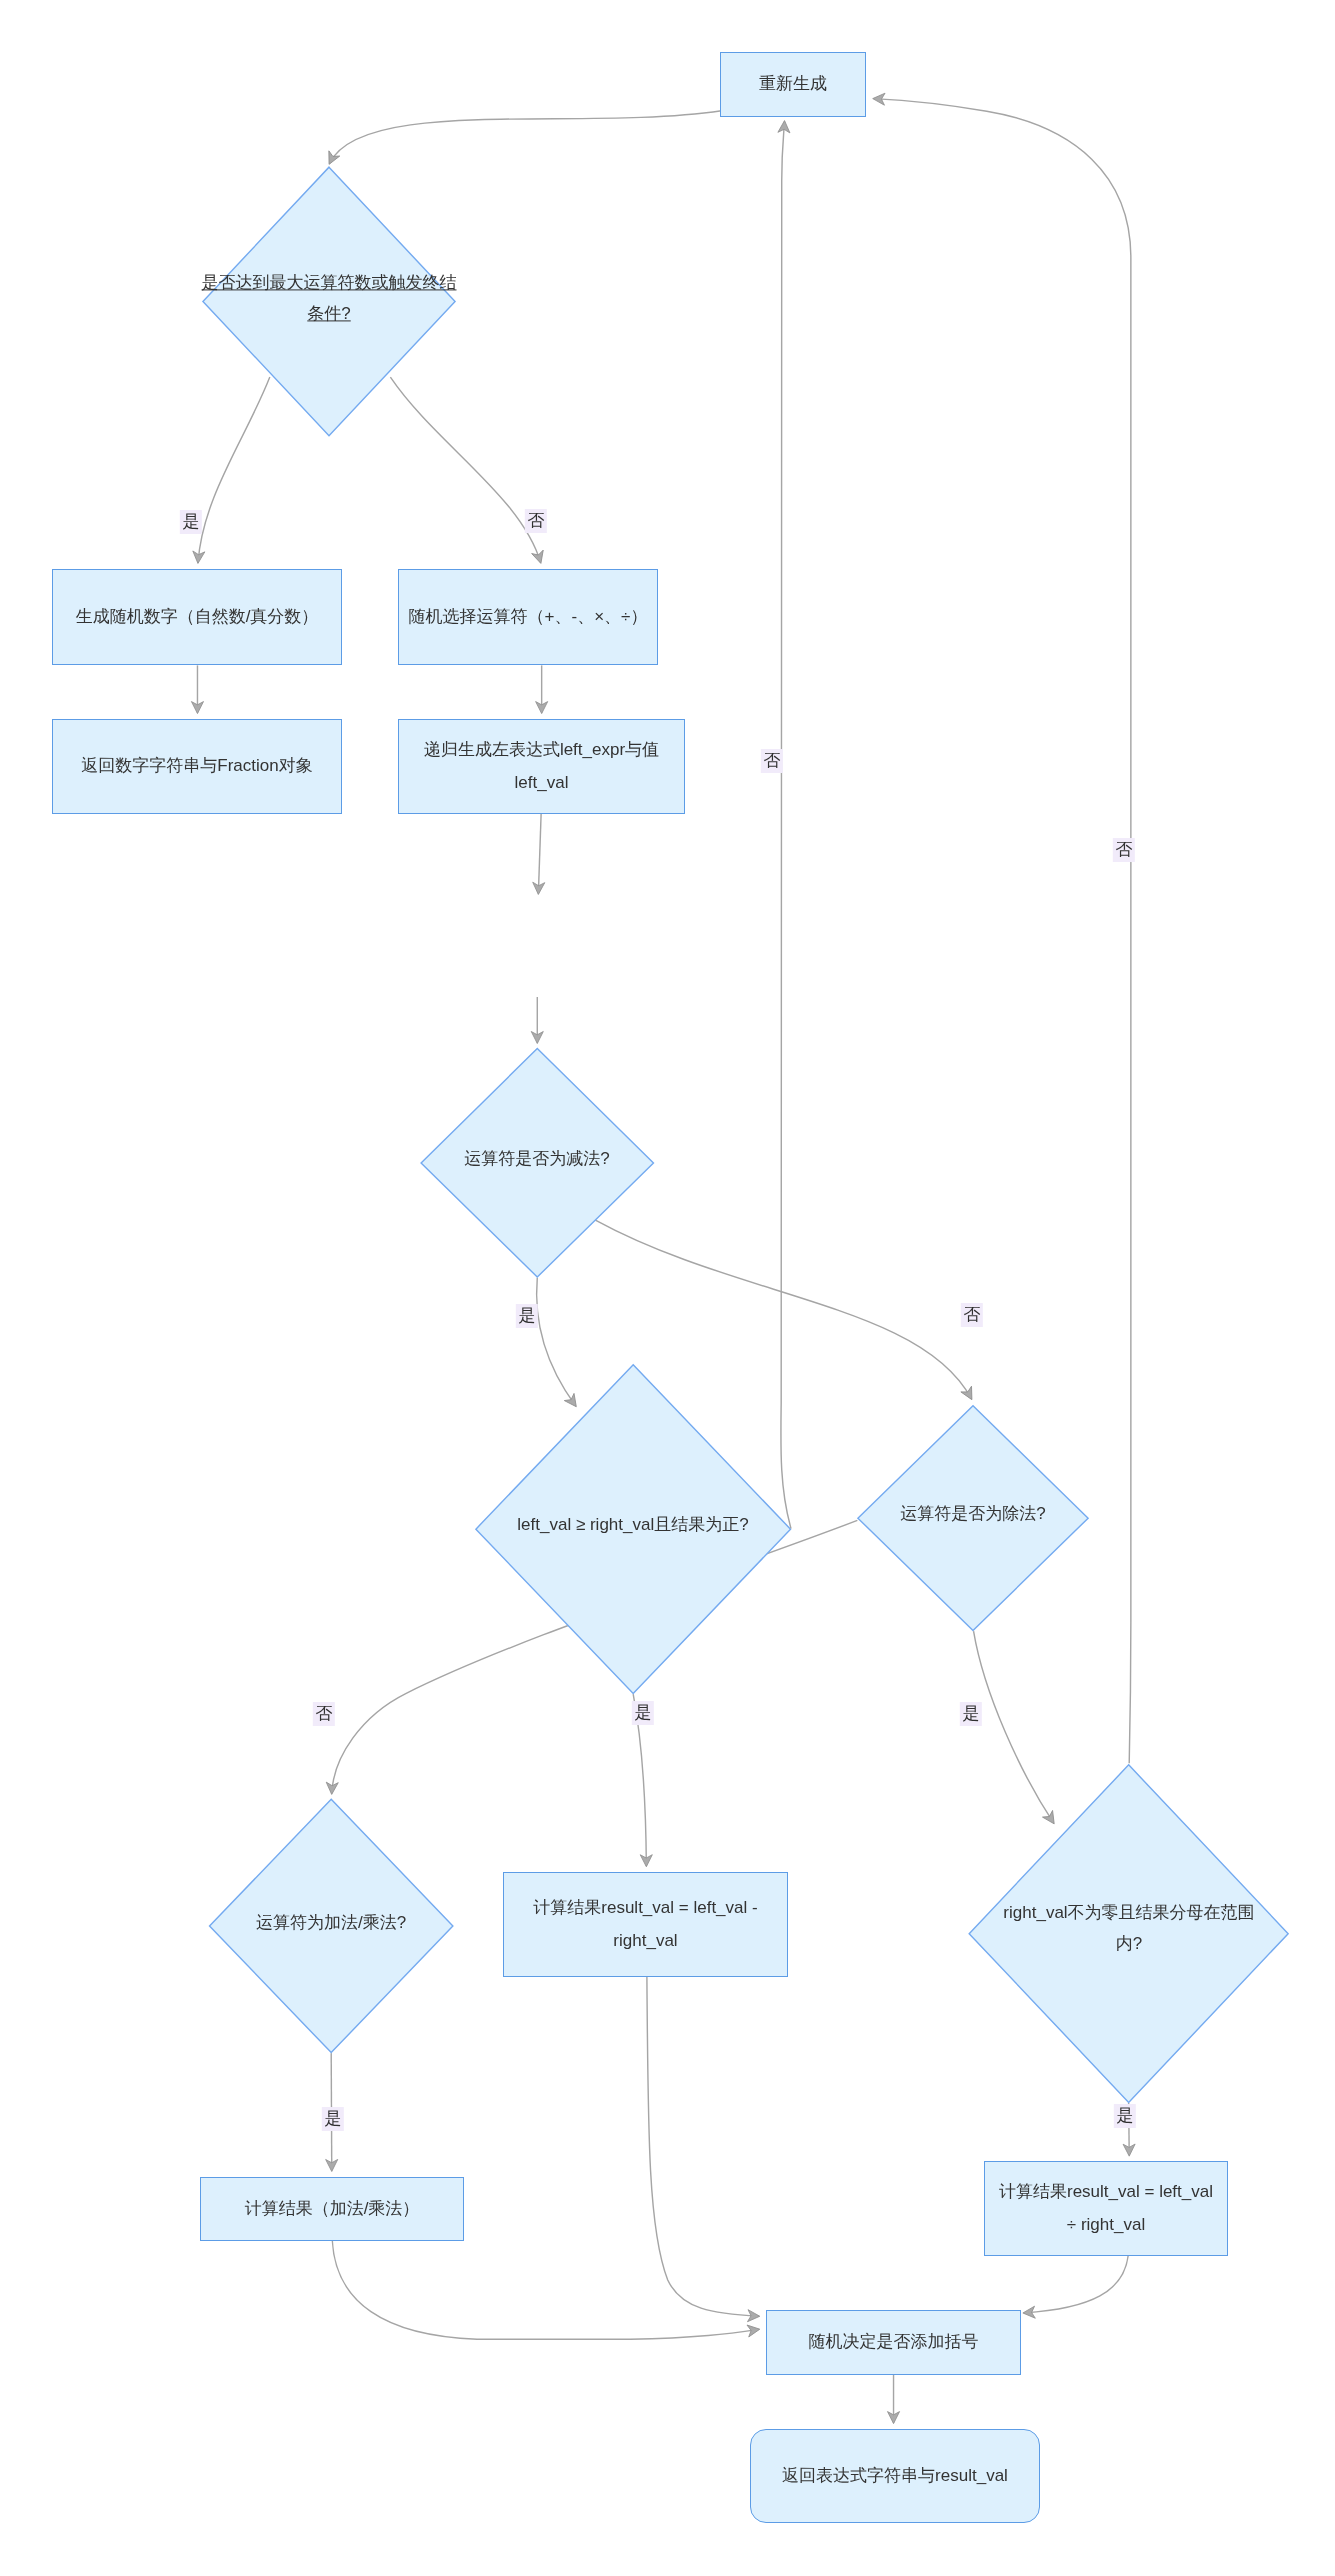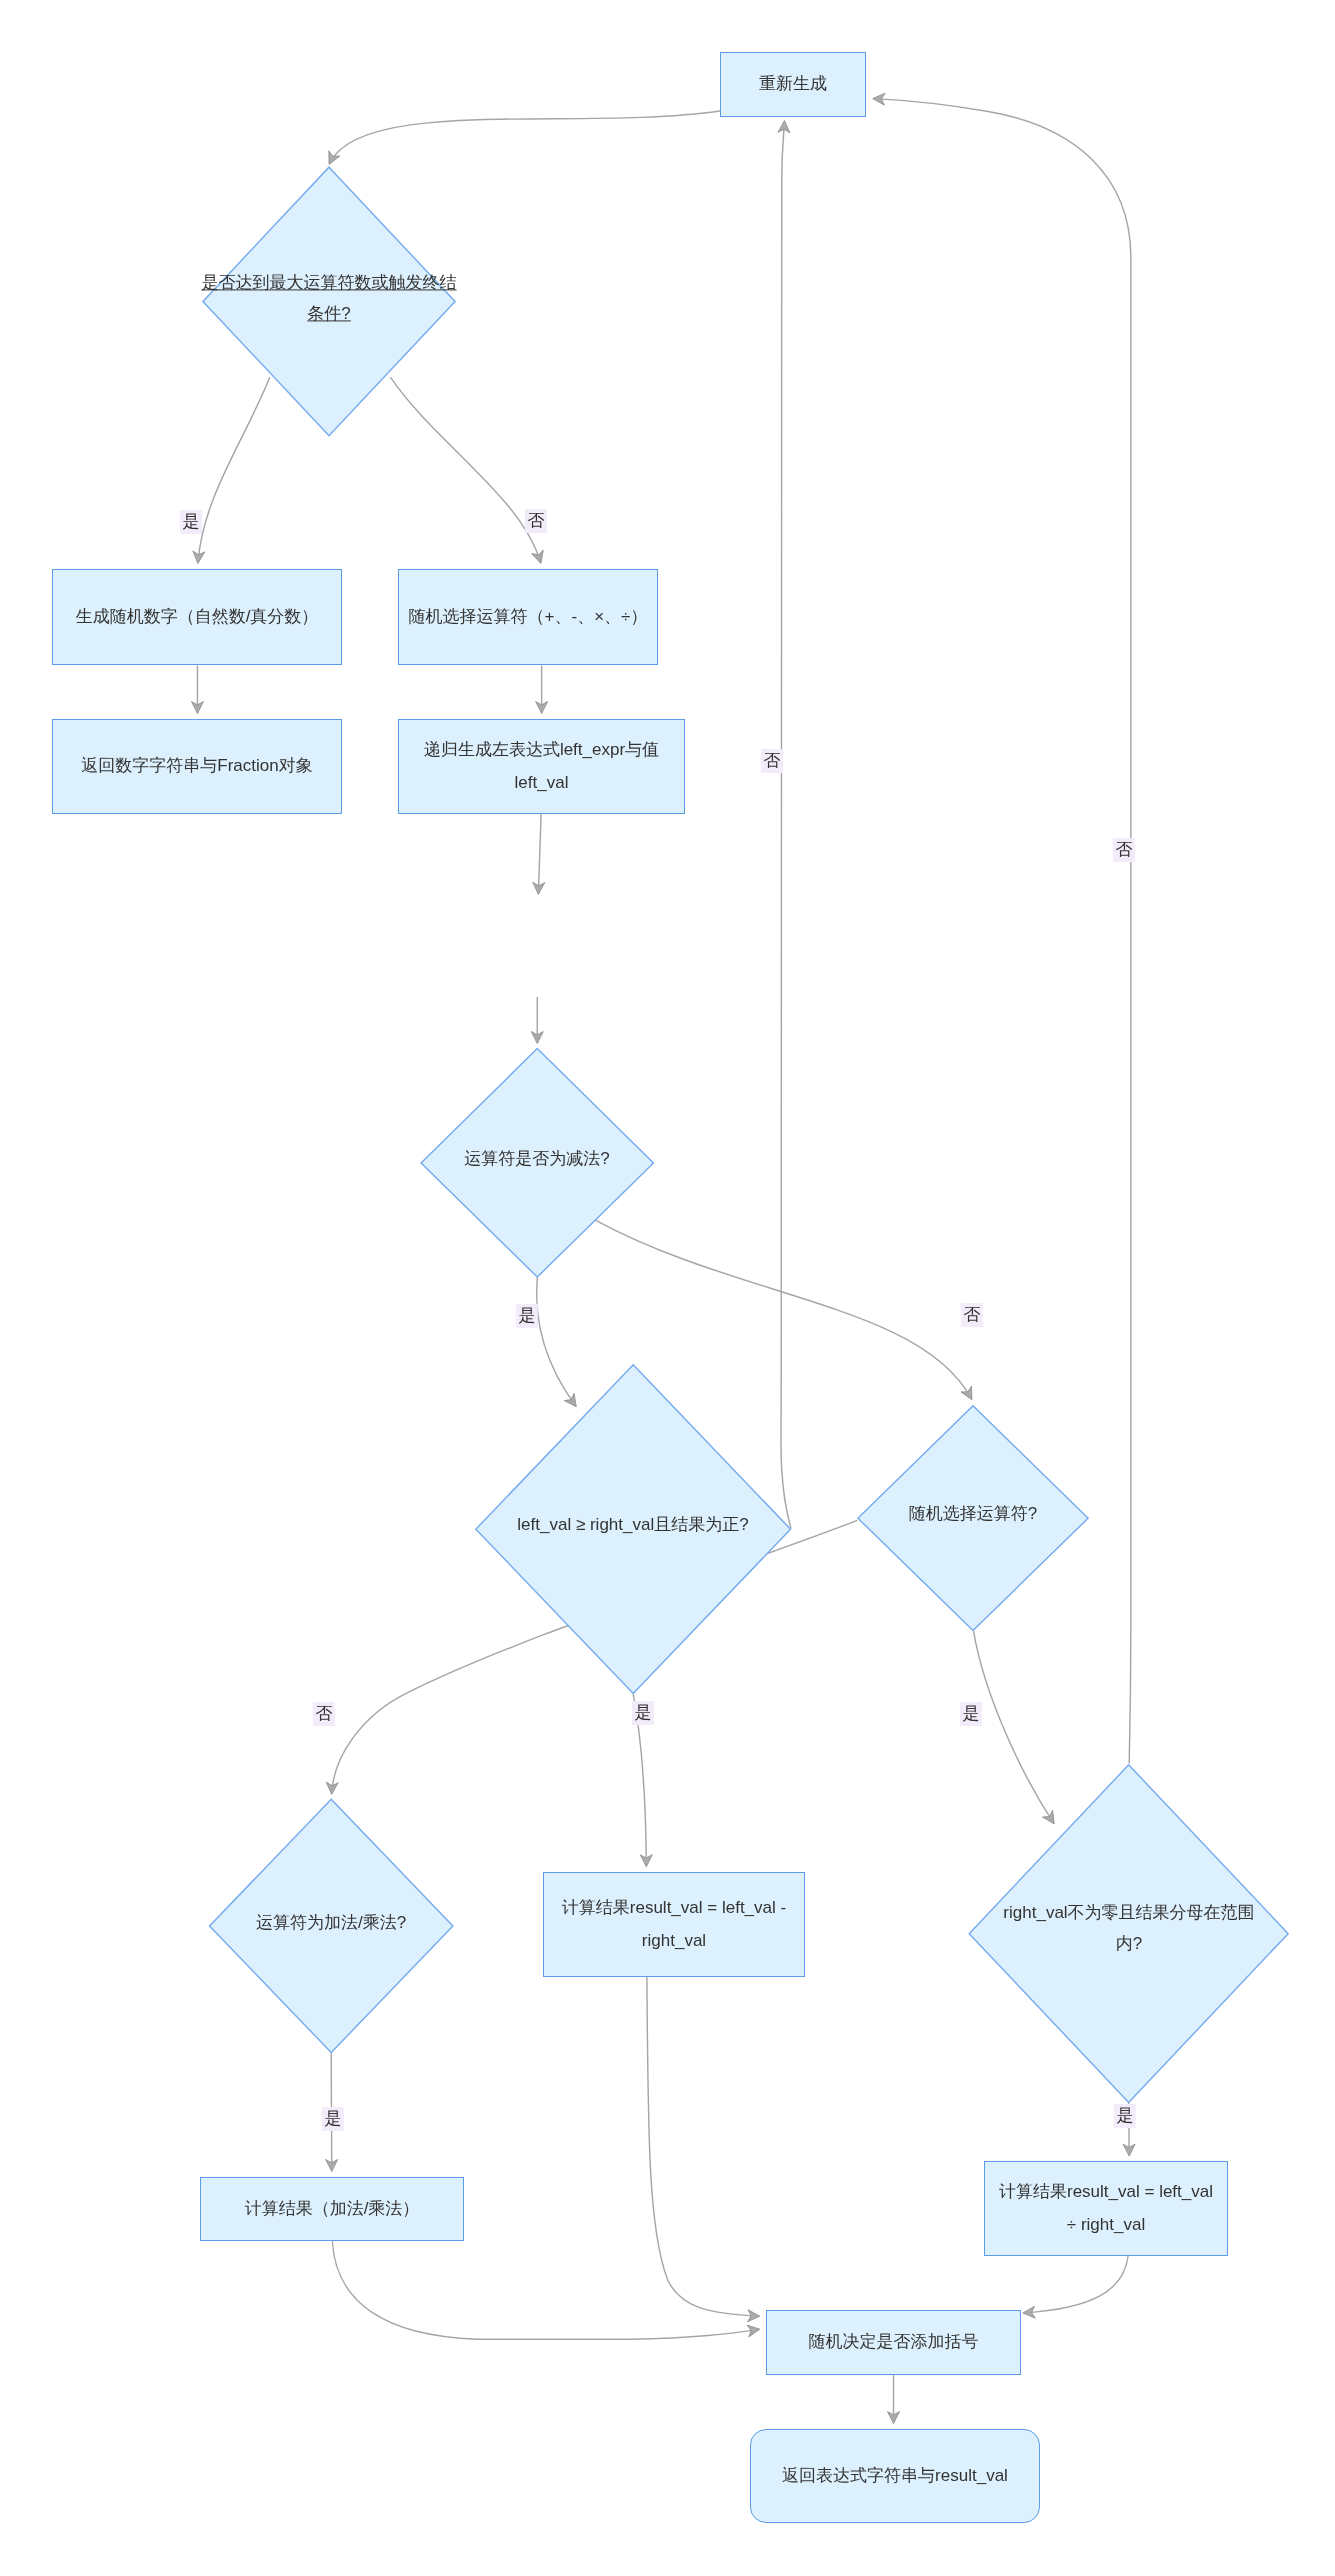--- a/index.html
+++ b/index.html
@@ -91,40 +91,40 @@
   </div>
   <div class="node rect" style="left:398px;top:569px;width:260px;height:96px;">
     <span class="nowrap">随机选择运算符（+、-、×、÷）</span>
   </div>
   <div class="node rect" style="left:52px;top:719px;width:290px;height:95px;">
     <span class="nowrap">返回数字字符串与Fraction对象</span>
   </div>
   <div class="node rect" style="left:398px;top:719px;width:287px;height:95px;">
     <span>递归生成左表达式left_expr与值 left_val</span>
   </div>
-  <div class="node rect" style="left:503px;top:1872px;width:262px;height:105px;margin-left:40px;">
+  <div class="node rect" style="left:503px;top:1872px;width:285px;height:105px;">
     <span>计算结果result_val = left_val - right_val</span>
   </div>
   <div class="node rect" style="left:200px;top:2177px;width:264px;height:64px;">
     <span class="nowrap">计算结果（加法/乘法）</span>
   </div>
   <div class="node rect" style="left:984px;top:2161px;width:244px;height:95px;">
     <span>计算结果result_val = left_val ÷ right_val</span>
   </div>
   <div class="node rect" style="left:766px;top:2310px;width:255px;height:65px;">
     <span class="nowrap">随机决定是否添加括号</span>
   </div>
   <div class="node rect" style="left:750px;top:2429px;width:290px;height:94px;border-radius:16px;">
     <span class="nowrap">返回表达式字符串与result_val</span>
   </div>
 
   <div class="diamond-label" style="left:329px;top:299px;width:263px;text-decoration:underline;">是否达到最大运算符数或触发终结条件?</div>
   <div class="diamond-label nowrap" style="left:537px;top:1159px;">运算符是否为减法?</div>
   <div class="diamond-label nowrap" style="left:633px;top:1525px;">left_val ≥ right_val且结果为正?</div>
-  <div class="diamond-label nowrap" style="left:973px;top:1514px;">随机选择运算符?</div>
+  <div class="diamond-label nowrap" style="left:973px;top:1514px;">运算符是否为除法?</div>
   <div class="diamond-label nowrap" style="left:331px;top:1923px;">运算符为加法/乘法?</div>
   <div class="diamond-label" style="left:1129px;top:1929px;width:252px;">right_val不为零且结果分母在范围内?</div>
 
   <div class="edge-label" style="left:191px;top:522px;">是</div>
   <div class="edge-label" style="left:536px;top:521px;">否</div>
   <div class="edge-label" style="left:527px;top:1316px;">是</div>
   <div class="edge-label" style="left:972px;top:1315px;">否</div>
   <div class="edge-label" style="left:643px;top:1713px;">是</div>
   <div class="edge-label" style="left:772px;top:761px;">否</div>
   <div class="edge-label" style="left:971px;top:1714px;">是</div>

